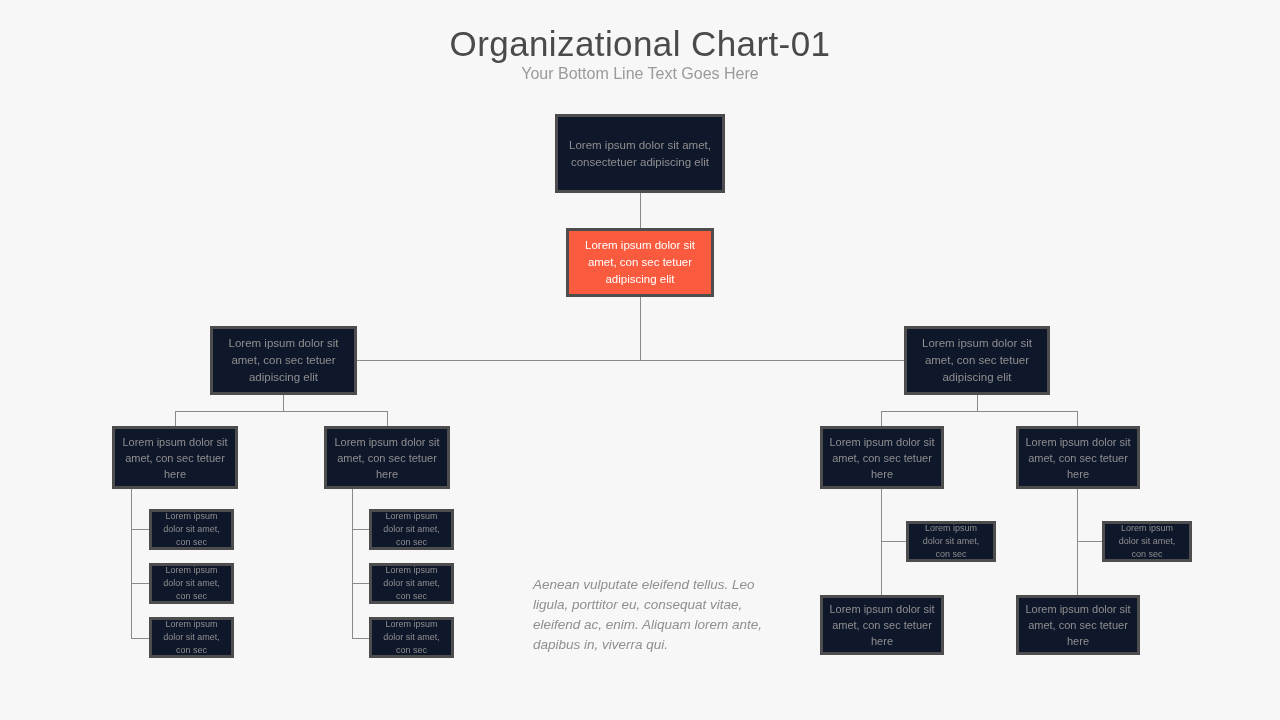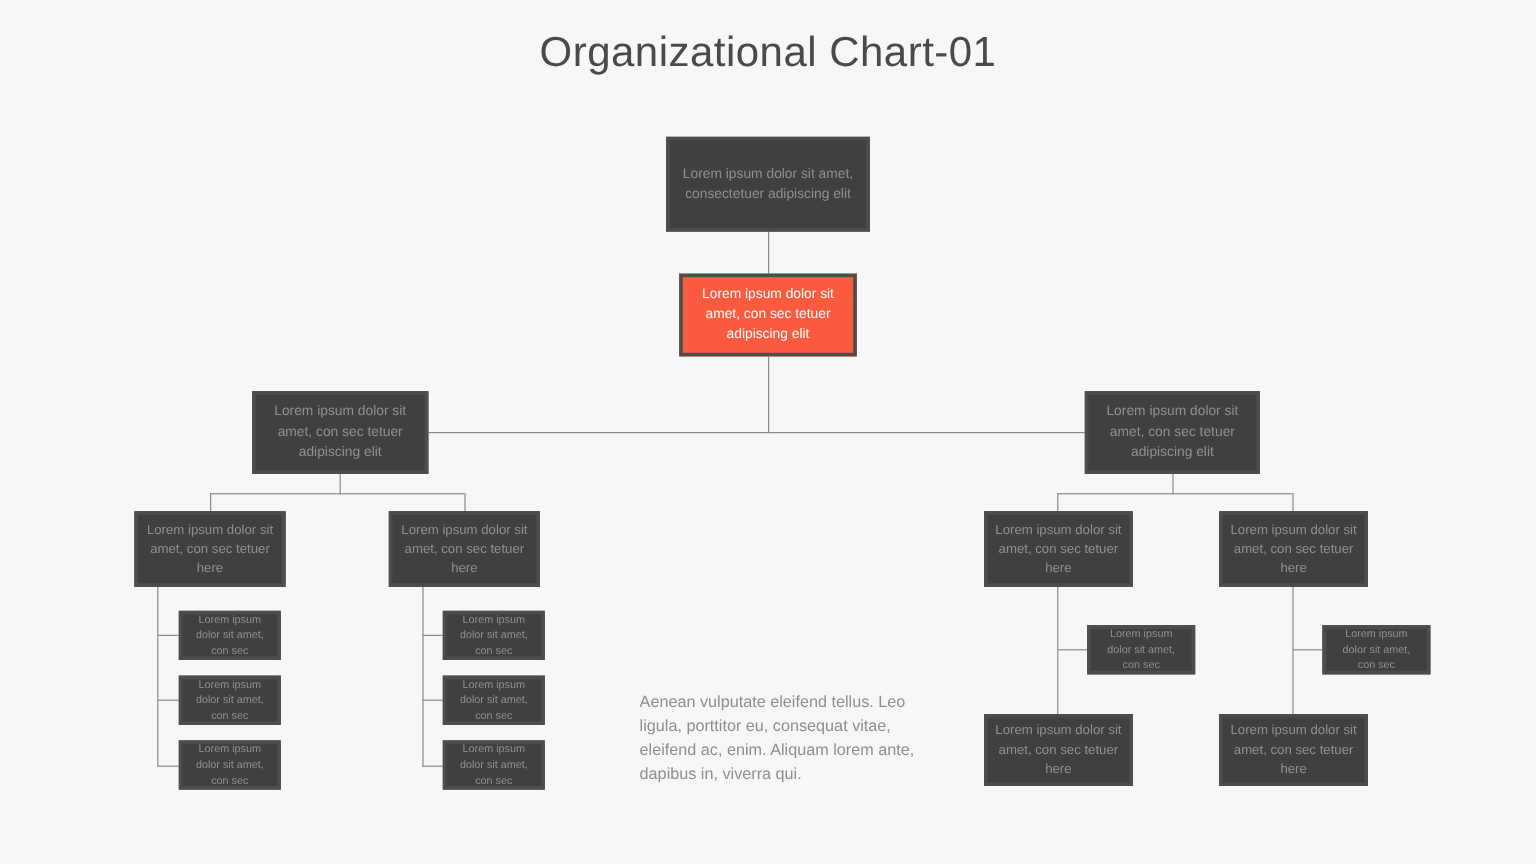--- a/index.html
+++ b/index.html
@@ -28,21 +28,21 @@
     font-size:16px;
     font-weight:400;
     color:#9a9a9a;
     white-space:nowrap;
   }
 
   
   .node{
     position:absolute;
     box-sizing:border-box;
-    background:#404040;
+    background:#0f172a;
     border:3px solid #4d4d4d;
     display:flex;
     align-items:center;
     justify-content:center;
     text-align:center;
     color:#8f8f8f;
     z-index:3;
   }
   .node span{display:block;padding:0 6px;}
 
@@ -61,30 +61,32 @@
   .ln{position:absolute;background:#8a8a8a;z-index:1;}
   .ln.v{width:1px;}
   .ln.h{height:1px;}
 
   
   .caption{
     position:absolute;
     left:533px;top:575px;width:244px;
     font-size:13.5px;
     line-height:20px;
+    font-style:italic;
     color:#8f8f8f;
     font-family:"Liberation Sans","DejaVu Sans",sans-serif;
   }
 </style>
 </head>
 <body>
 
 <div id="stage">
 
   <div class="title">Organizational Chart-01</div>
+  <div class="subtitle">Your Bottom Line Text Goes Here</div>
 
   <div class="ln v" style="left:640px;top:193px;height:35px;"></div>
 
   <div class="ln v" style="left:640px;top:297px;height:64px;"></div>
 
   <div class="ln h" style="left:357px;top:360px;width:547px;"></div>
 
   <div class="ln v" style="left:283px;top:395px;height:17px;"></div>
   <div class="ln h" style="left:175px;top:411px;width:212px;"></div>
   <div class="ln v" style="left:175px;top:411px;height:15px;"></div>

